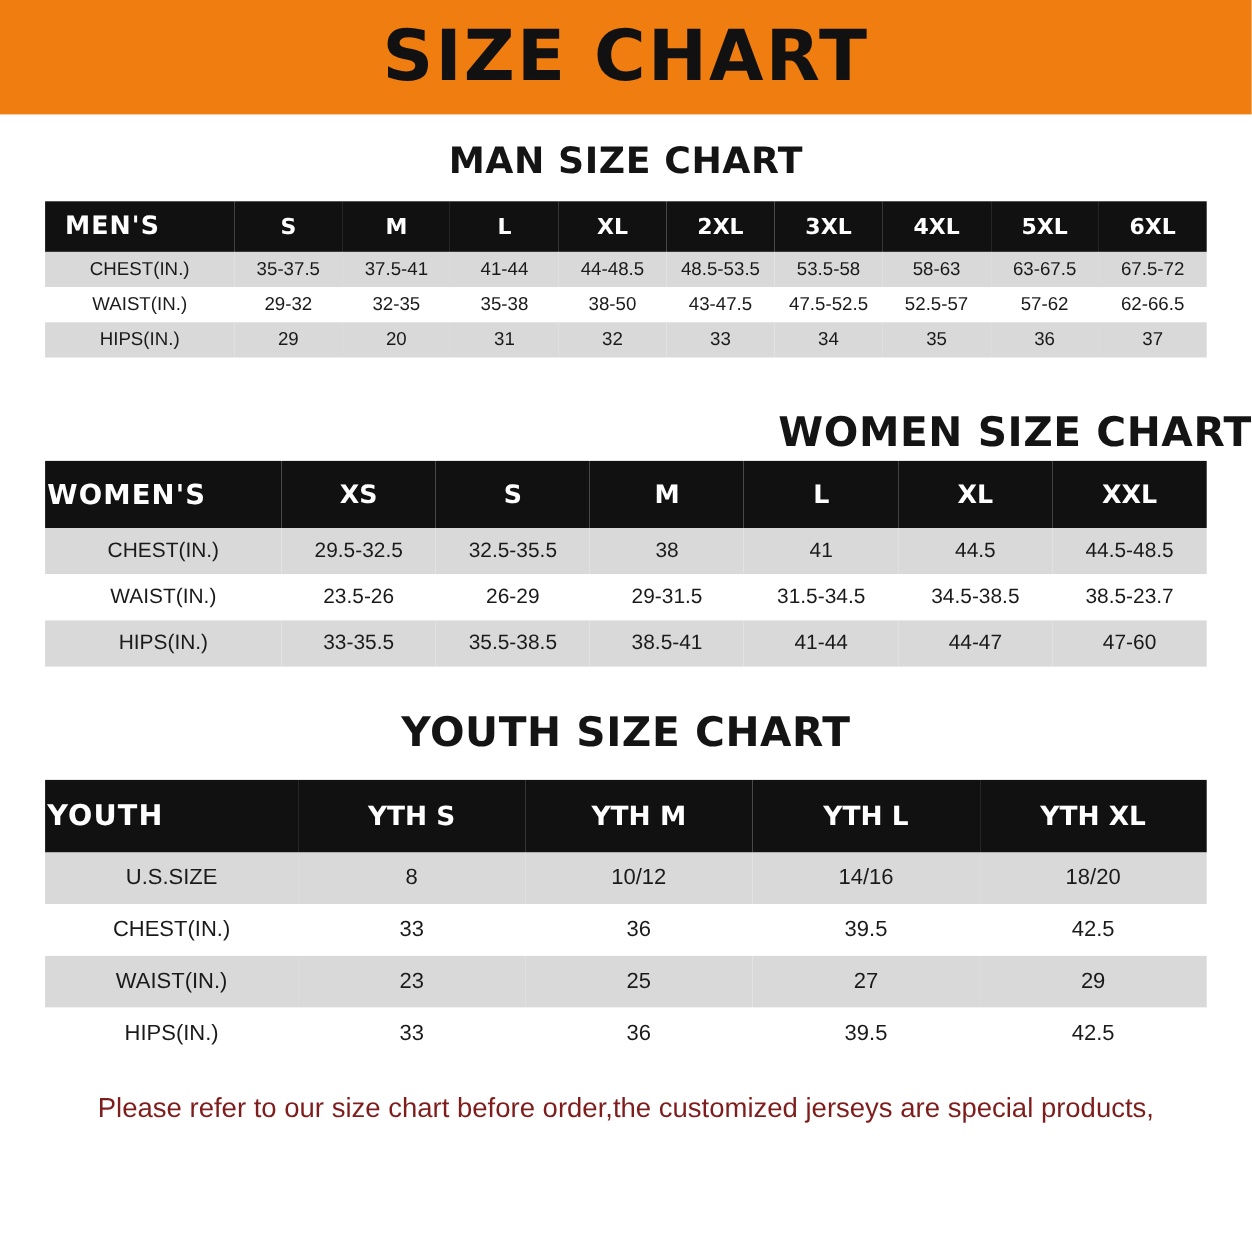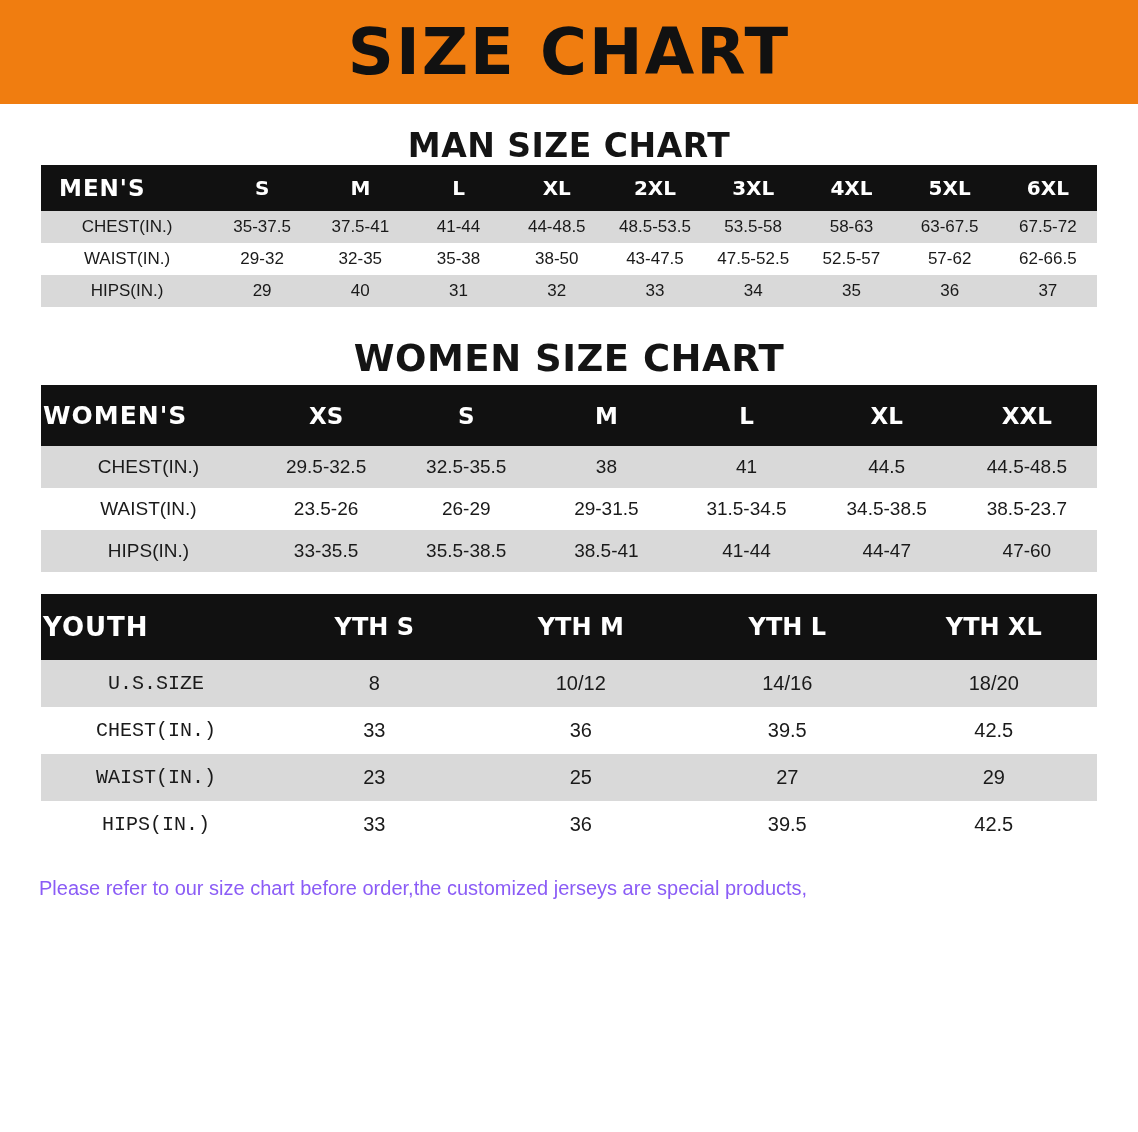--- a/index.html
+++ b/index.html
@@ -41,21 +41,21 @@
   
   .section-title {
     text-align: center;
     font-family: "DejaVu Sans", sans-serif;
     font-weight: 700;
     font-size: 33px;
     color: #141414;
     letter-spacing: 0.5px;
   }
   .title-man    { margin-top: 22px; }
-  .title-women  { margin-top: 30px; font-size: 37px; }
+  .title-women  { margin-top: 46px; font-size: 37px; text-align: right; }
   .title-youth  { margin-top: 38px; font-size: 37px; }
 
   
   .table-wrap {
     margin: 0 auto;
     width: 1056px;
   }
   table {
     border-collapse: collapse;
     width: 100%;
@@ -81,21 +81,21 @@
     font-family: "Liberation Sans", sans-serif;
   }
   tbody td.rowhead {
     text-align: center;
     font-family: "Liberation Sans", sans-serif;
   }
   tbody tr.shade td { background: #d9d9d9; }
   tbody tr.plain td { background: #ffffff; }
 
   
-  .men-table { }
+  .men-table { margin-top: 18px; }
   .men-table thead th { font-size: 20px; }
   .men-table thead th.rowhead { font-size: 23px; }
   .men-table tbody td { font-size: 17px; }
   .men-table tbody td.rowhead { font-size: 17px; }
   .men-table col.c0 { width: 172px; }
 
   
   .women-table { margin-top: 5px; }
   .women-table thead th { font-size: 23px; }
   .women-table thead th.rowhead { font-size: 25px; }
@@ -103,31 +103,31 @@
   .women-table tbody td.rowhead { font-size: 19px; }
   .women-table thead th { padding: 16px 2px; }
   .women-table tbody td { padding: 10px 2px; }
   .women-table col.c0 { width: 215px; }
 
   
   .youth-table { margin-top: 22px; }
   .youth-table thead th { font-size: 24px; padding: 18px 2px; }
   .youth-table thead th.rowhead { font-size: 26px; }
   .youth-table tbody td { font-size: 20px; padding: 12px 2px; }
-  .youth-table tbody td.rowhead { font-size: 20px; font-family: Liberation Mono, monospace; }
+  .youth-table tbody td.rowhead { font-size: 20px; }
   .youth-table col.c0 { width: 230px; }
 
   
   .note {
     margin: 26px auto 0 auto;
     width: 1060px;
-    text-align: left;
-    color: #8b5cf6;
+    text-align: center;
+    color: #7f1d1d;
     font-family: "Liberation Sans", sans-serif;
-    font-size: 20px;
+    font-size: 25px;
     line-height: 1.45;
   }
   .note div { white-space: nowrap; }
 </style>
 </head>
 <body>
 
 <div class="page">
 
   <div class="banner">
@@ -184,21 +184,21 @@
             <td>38-50</td>
             <td>43-47.5</td>
             <td>47.5-52.5</td>
             <td>52.5-57</td>
             <td>57-62</td>
             <td>62-66.5</td>
           </tr>
           <tr class="shade">
             <td class="rowhead">HIPS(IN.)</td>
             <td>29</td>
-            <td>40</td>
+            <td>20</td>
             <td>31</td>
             <td>32</td>
             <td>33</td>
             <td>34</td>
             <td>35</td>
             <td>36</td>
             <td>37</td>
           </tr>
         </tbody>
       </table>
@@ -252,20 +252,21 @@
             <td>35.5-38.5</td>
             <td>38.5-41</td>
             <td>41-44</td>
             <td>44-47</td>
             <td>47-60</td>
           </tr>
         </tbody>
       </table>
   </div>
 
+  <div class="section-title title-youth">YOUTH SIZE CHART</div>
   <div class="table-wrap">
     <table class="youth-table" id="youth-table">
         <colgroup>
           <col class="c0">
           <col class="c1">
           <col class="c2">
           <col class="c3">
           <col class="c4">
         </colgroup>
         <thead>

